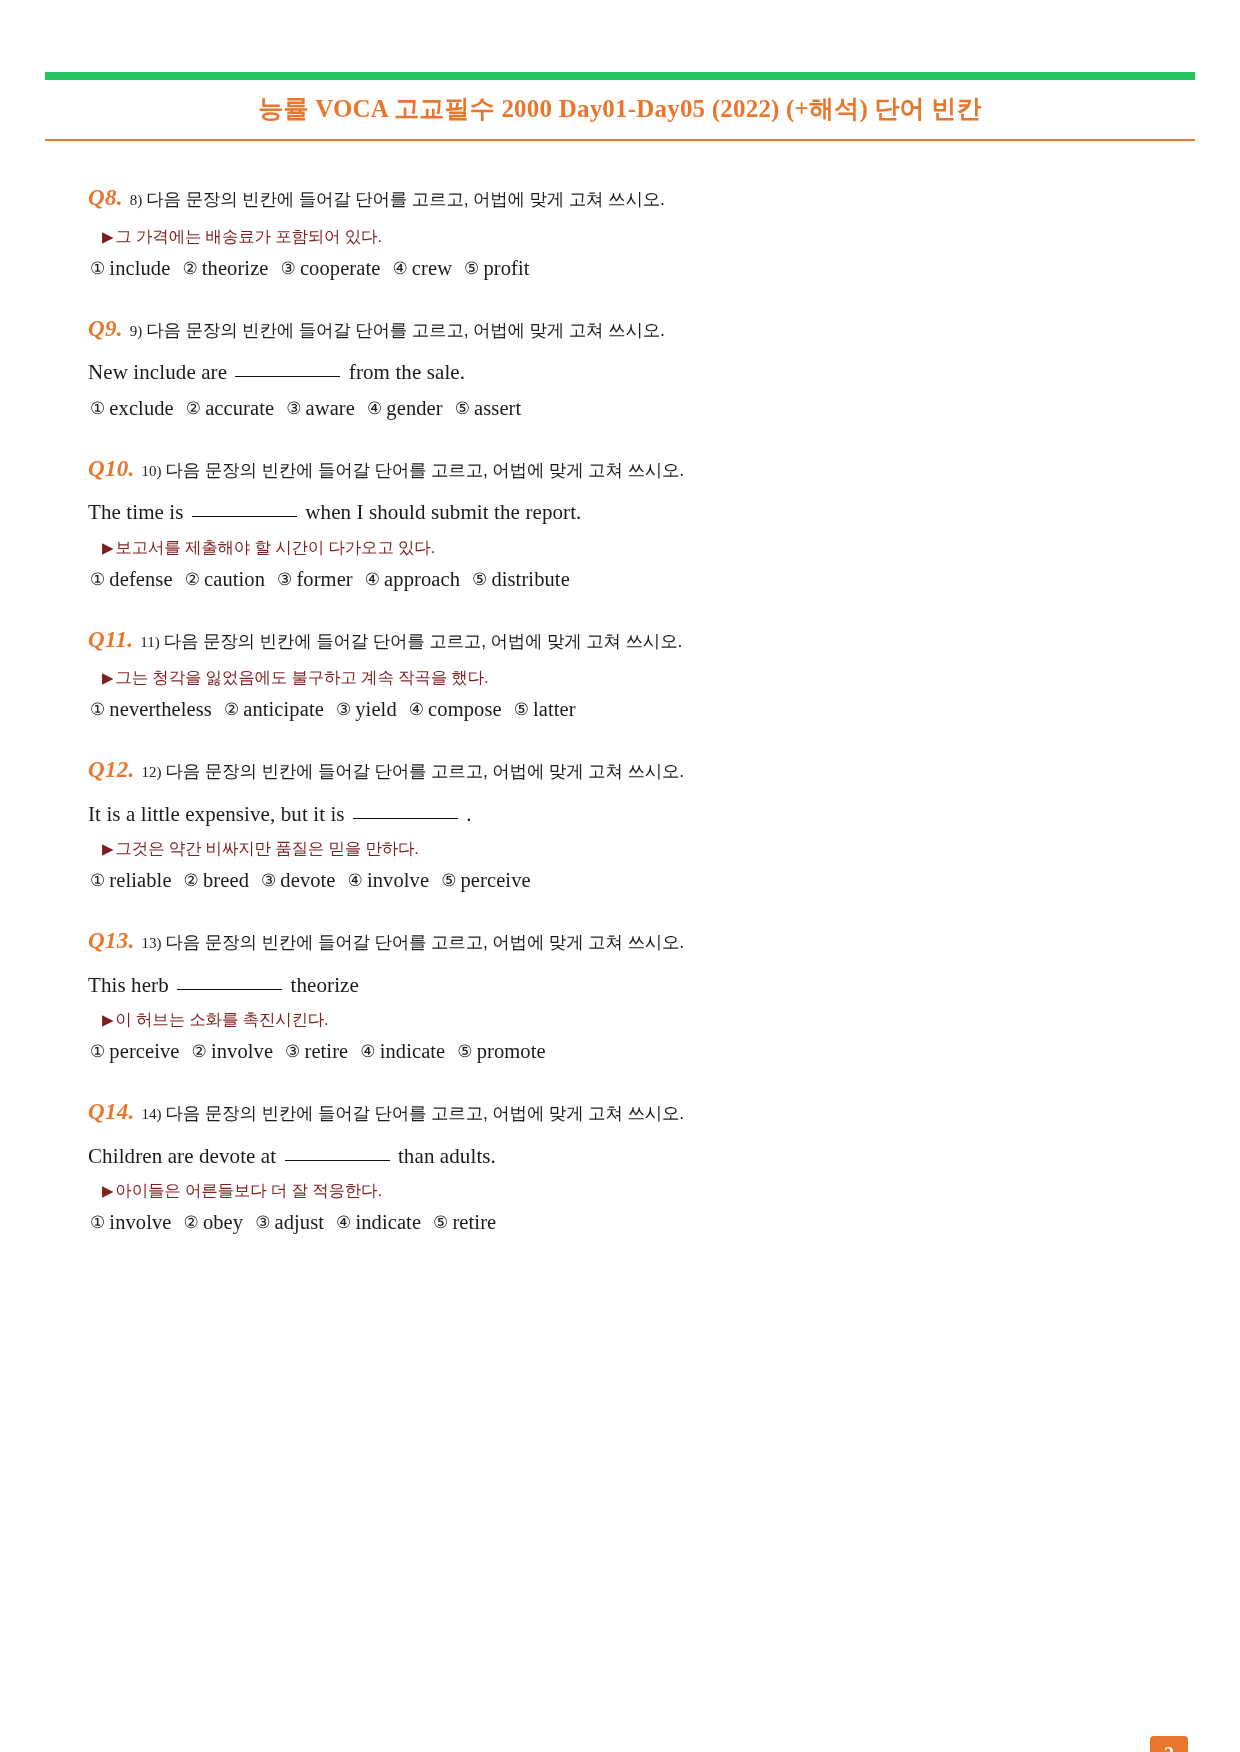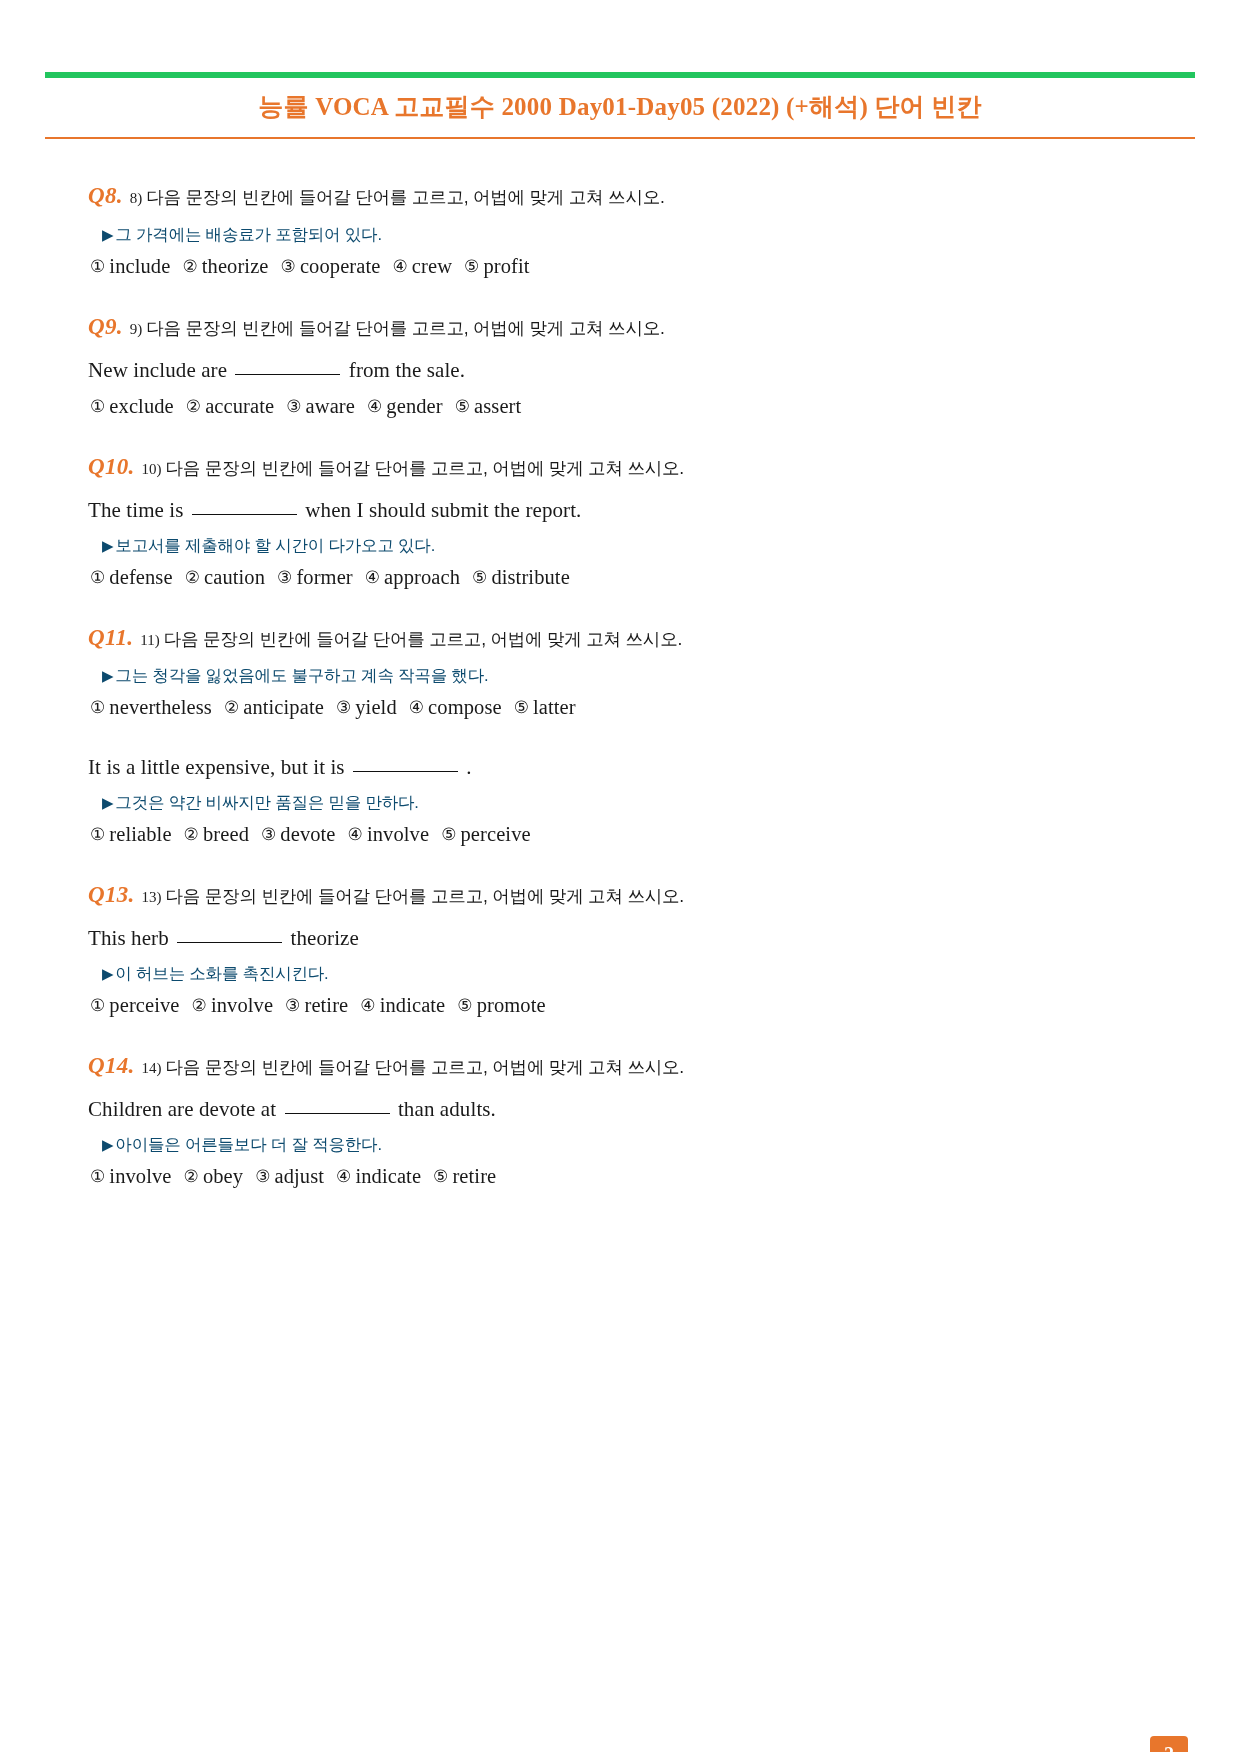--- a/index.html
+++ b/index.html
@@ -19,21 +19,21 @@
     position: relative;
     width: 1240px;
     height: 1752px;
     box-sizing: border-box;
     padding: 0;
   }
 
   
   .header {
     margin: 72px 45px 0 45px;
-    border-top: 6px solid #22c55e;
+    border-top: 8px solid #22c55e;
     border-bottom: 2px solid #E8762C;
     padding: 12px 0 14px 0;
     text-align: center;
   }
   .header-title {
     font-family: "Liberation Serif", serif;
     font-weight: bold;
     font-size: 25px;
     letter-spacing: 0.2px;
     color: #E8762C;
@@ -82,21 +82,21 @@
     display: inline-block;
     border-bottom: 1.5px solid #111;
     width: 105px;
     vertical-align: 2px;
     margin: 0 3px;
   }
   .q-translation {
     font-family: "Liberation Sans", sans-serif;
     font-size: 16.5px;
     margin: 4px 0 9px 14px;
-    color: #0c4a6e;
+    color: #7f1d1d;
     letter-spacing: -0.2px;
   }
   .tri {
     font-size: 15px;
     margin-right: 2px;
   }
   .q-choices {
     font-size: 20.5px;
     margin-left: 2px;
     letter-spacing: 0.1px;
@@ -154,20 +154,21 @@
         <div class="q-sentence"><span>The time is</span> <span class="blank"></span> <span>when I should submit the report.</span></div>
         <div class="q-translation"><span class="tri">▶</span><span>보고서를 제출해야 할 시간이 다가오고 있다.</span></div>
         <div class="q-choices"><span class="choice"><span class="cnum">①</span><span>defense</span></span><span class="choice"><span class="cnum">②</span><span>caution</span></span><span class="choice"><span class="cnum">③</span><span>former</span></span><span class="choice"><span class="cnum">④</span><span>approach</span></span><span class="choice"><span class="cnum">⑤</span><span>distribute</span></span></div>
       </div>
       <div class="question">
         <div class="q-head"><span class="q-label">Q11.</span><span class="q-num">11)</span><span class="q-instruction">다음 문장의 빈칸에 들어갈 단어를 고르고, 어법에 맞게 고쳐 쓰시오.</span></div>
         <div class="q-translation"><span class="tri">▶</span><span>그는 청각을 잃었음에도 불구하고 계속 작곡을 했다.</span></div>
         <div class="q-choices"><span class="choice"><span class="cnum">①</span><span>nevertheless</span></span><span class="choice"><span class="cnum">②</span><span>anticipate</span></span><span class="choice"><span class="cnum">③</span><span>yield</span></span><span class="choice"><span class="cnum">④</span><span>compose</span></span><span class="choice"><span class="cnum">⑤</span><span>latter</span></span></div>
       </div>
       <div class="question">
+        <div class="q-head"><span class="q-label">Q12.</span><span class="q-num">12)</span><span class="q-instruction">다음 문장의 빈칸에 들어갈 단어를 고르고, 어법에 맞게 고쳐 쓰시오.</span></div>
         <div class="q-sentence"><span>It is a little expensive, but it is</span> <span class="blank"></span> <span>.</span></div>
         <div class="q-translation"><span class="tri">▶</span><span>그것은 약간 비싸지만 품질은 믿을 만하다.</span></div>
         <div class="q-choices"><span class="choice"><span class="cnum">①</span><span>reliable</span></span><span class="choice"><span class="cnum">②</span><span>breed</span></span><span class="choice"><span class="cnum">③</span><span>devote</span></span><span class="choice"><span class="cnum">④</span><span>involve</span></span><span class="choice"><span class="cnum">⑤</span><span>perceive</span></span></div>
       </div>
       <div class="question">
         <div class="q-head"><span class="q-label">Q13.</span><span class="q-num">13)</span><span class="q-instruction">다음 문장의 빈칸에 들어갈 단어를 고르고, 어법에 맞게 고쳐 쓰시오.</span></div>
         <div class="q-sentence"><span>This herb</span> <span class="blank"></span> <span>theorize</span></div>
         <div class="q-translation"><span class="tri">▶</span><span>이 허브는 소화를 촉진시킨다.</span></div>
         <div class="q-choices"><span class="choice"><span class="cnum">①</span><span>perceive</span></span><span class="choice"><span class="cnum">②</span><span>involve</span></span><span class="choice"><span class="cnum">③</span><span>retire</span></span><span class="choice"><span class="cnum">④</span><span>indicate</span></span><span class="choice"><span class="cnum">⑤</span><span>promote</span></span></div>
       </div>

